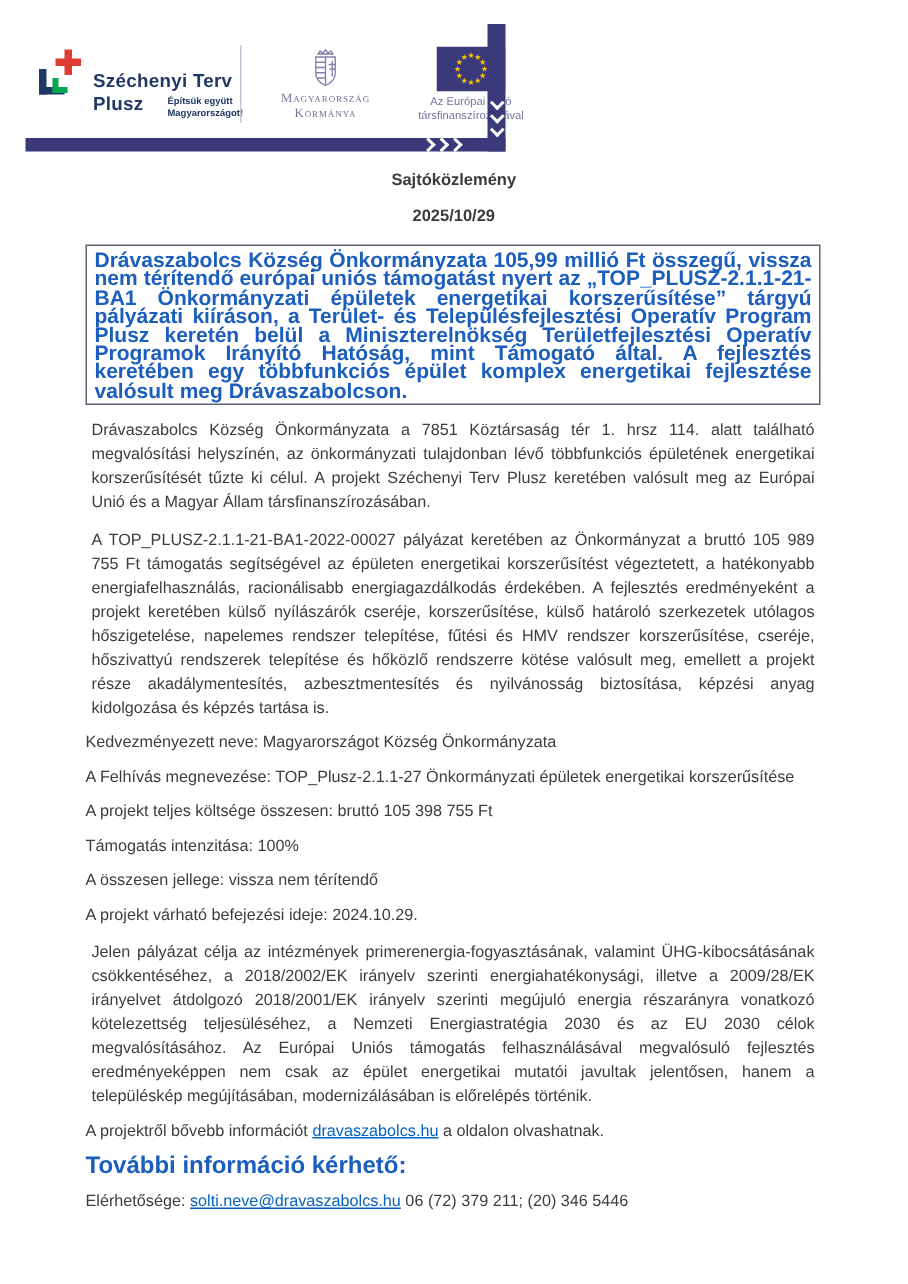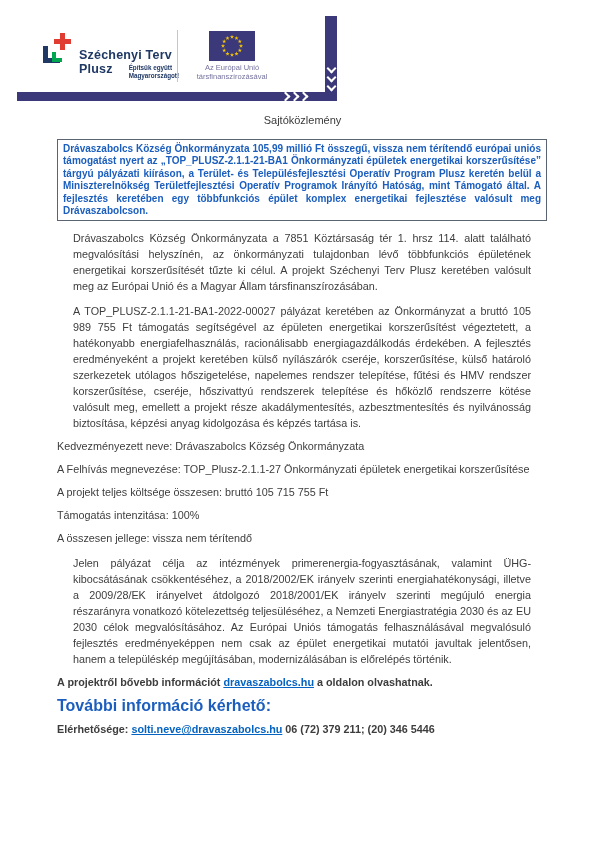--- a/index.html
+++ b/index.html
@@ -14,21 +14,21 @@
   .vbar{position:absolute;top:0;right:0;width:12px;height:85px;background:#3B397A;
         display:flex;flex-direction:column;justify-content:flex-end;align-items:center;
         box-sizing:border-box;padding-bottom:11px;}
   .chev-down{width:5px;height:5px;border-right:2.5px solid #fff;border-bottom:2.5px solid #fff;
         transform:rotate(45deg);margin-top:2px;}
   .hbar{position:absolute;left:0;top:76px;width:320px;height:9px;background:#3B397A;
         display:flex;align-items:center;justify-content:flex-end;box-sizing:border-box;padding-right:30px;}
   .chev-right{width:5px;height:5px;border-right:2.5px solid #fff;border-bottom:2.5px solid #fff;
         transform:rotate(-45deg);margin-left:2px;}
 
-  .logos{position:absolute;left:25px;top:10px;height:60px;display:flex;align-items:center;gap:13px;}
+  .logos{position:absolute;left:8px;top:10px;height:60px;display:flex;align-items:center;gap:13px;}
 
   .sz-logo{display:flex;align-items:flex-start;gap:5px;width:122px;}
   .plus-mark{position:relative;width:32px;height:44px;flex:0 0 auto;}
   .pm{position:absolute;display:block;}
   .pm-rv{left:18px;top:0;width:5px;height:17px;background:#E03C31;}
   .pm-rh{left:12px;top:6px;width:17px;height:5px;background:#E03C31;}
   .pm-b{left:1px;top:13px;width:12px;height:12px;border-left:5px solid #1F3864;border-bottom:5px solid #1F3864;}
   .pm-g{left:10px;top:19px;width:6px;height:6px;border-left:4px solid #00A650;border-bottom:4px solid #00A650;}
   .sz-text{padding-top:12px;}
   .sz-l1{font-weight:bold;color:#1F3864;font-size:12.5px;line-height:13px;letter-spacing:0.2px;}
@@ -39,34 +39,34 @@
   .divider{width:1px;height:52px;background:#C4C4D4;}
 
   .gov-logo{display:flex;flex-direction:column;align-items:center;width:86px;gap:2px;}
   .gov-text{font-family:"Liberation Serif", serif;font-variant:small-caps;
             font-size:8.5px;line-height:9.5px;color:#75739E;text-align:center;letter-spacing:0.6px;}
 
   .eu-logo{display:flex;flex-direction:column;align-items:center;width:82px;gap:3px;}
   .eu-text{font-size:7.5px;line-height:8.5px;color:#75739E;text-align:center;}
 
   
-  .titles{text-align:center;font-weight:normal;color:#3a3a3a;}
+  .titles{text-align:center;font-weight:bold;color:#3a3a3a;}
   .doc-type{margin:13px 0 0;font-size:11px;}
   .main-title{margin:12px 0 0;font-size:11px;}
   .date{margin:12px 0 0;font-size:11px;}
 
   
   .content{width:490px;margin:13px 0 0 57px;}
   .highlight-box{box-sizing:border-box;border:1.5px solid #5A6472;padding:3px 5px;
-      color:#1B5EBE;font-weight:bold;font-size:10px;line-height:12.4px;text-align:justify;}
-  .para{font-size:10.8px;line-height:16px;text-align:justify;margin:9px 16px 0;}
+      color:#1B5EBE;font-weight:bold;font-size:14px;line-height:12.4px;text-align:justify;}
+  .para{font-size:10.8px;line-height:16px;text-align:justify;margin:9px 4px 0;}
   .fact{font-size:10.8px;line-height:16px;margin:7px 0 0;}
   .doc-link{color:#0563C1;text-decoration:underline;cursor:pointer;}
   .info-heading{font-size:16px;line-height:16px;font-weight:bold;color:#1B5EBE;margin:8px 0 0;}
-  .plain-line{font-size:10.8px;line-height:16px;margin:7px 0 0;font-weight:bold;}
+  .plain-line{font-size:10.8px;line-height:16px;margin:7px 0 0;}
 </style>
 </head>
 <body>
 
 <div class="page">
 
   <header class="header">
     <div class="logos">
 
       <div class="sz-logo">
@@ -83,20 +83,40 @@
             <span class="sz-tag">
               <span>Építsük együtt</span><br>
               <span>Magyarországot!</span>
             </span>
           </span>
         </span>
       </div>
 
       <div class="divider"></div>
 
+      <div class="gov-logo">
+        <svg width="20" height="27" viewBox="0 0 20 27">
+          <g fill="none" stroke="#8280AC" stroke-width="0.9">
+            <path d="M5 4 l1.4-2 1.8 1.4 L10 1.2 l1.8 2.2 L13.6 2 15 4 z"></path>
+            <path d="M3.5 6 h13 v11 q0 5 -6.5 8 q-6.5 -3 -6.5 -8 z"></path>
+            <line x1="10" y1="6" x2="10" y2="24.4"></line>
+            <line x1="3.7" y1="9.5" x2="10" y2="9.5"></line>
+            <line x1="3.7" y1="13" x2="10" y2="13"></line>
+            <line x1="3.7" y1="16.5" x2="10" y2="16.5"></line>
+            <line x1="4.6" y1="20" x2="10" y2="20"></line>
+            <line x1="14.5" y1="8.5" x2="14.5" y2="19"></line>
+            <line x1="12" y1="11" x2="17" y2="11"></line>
+            <line x1="12.6" y1="14" x2="16.4" y2="14"></line>
+          </g>
+        </svg>
+        <div class="gov-text">
+          <span>Magyarország</span><br>
+          <span>Kormánya</span>
+        </div>
+      </div>
 
       <div class="eu-logo">
         <svg width="46" height="30" viewBox="0 0 46 30">
           <defs>
             <polygon id="star" fill="#F7C600" points="0,-2.2 0.5,-0.69 2.09,-0.68 0.81,0.26 1.29,1.78 0,0.85 -1.29,1.78 -0.81,0.26 -2.09,-0.68 -0.5,-0.69"></polygon>
           </defs>
           <rect x="0" y="0" width="46" height="30" fill="#3B397A"></rect>
           <use href="#star" transform="translate(23,6)"></use>
           <use href="#star" transform="translate(27.5,7.2)"></use>
           <use href="#star" transform="translate(30.8,10.5)"></use>
@@ -124,35 +144,37 @@
     </div>
     <div class="hbar">
       <i class="chev-right"></i>
       <i class="chev-right"></i>
       <i class="chev-right"></i>
     </div>
   </header>
 
   <div class="titles">
     <p class="doc-type">Sajtóközlemény</p>
+    <p class="date">2025/10/29</p>
   </div>
 
   <main class="content">
 
     <div class="highlight-box">Drávaszabolcs Község Önkormányzata 105,99 millió Ft összegű, vissza nem térítendő európai uniós támogatást nyert az „TOP_PLUSZ-2.1.1-21-BA1 Önkormányzati épületek energetikai korszerűsítése” tárgyú pályázati kiíráson, a Terület- és Településfejlesztési Operatív Program Plusz keretén belül a Miniszterelnökség Területfejlesztési Operatív Programok Irányító Hatóság, mint Támogató által. A fejlesztés keretében egy többfunkciós épület komplex energetikai fejlesztése valósult meg Drávaszabolcson.</div>
 
     <p class="para">Drávaszabolcs Község Önkormányzata a 7851 Köztársaság tér 1. hrsz 114. alatt található megvalósítási helyszínén, az önkormányzati tulajdonban lévő többfunkciós épületének energetikai korszerűsítését tűzte ki célul.  A projekt Széchenyi Terv Plusz keretében valósult meg az Európai Unió és a Magyar Állam társfinanszírozásában.</p>
 
     <p class="para">A TOP_PLUSZ-2.1.1-21-BA1-2022-00027 pályázat keretében az Önkormányzat a bruttó 105 989 755 Ft támogatás segítségével az épületen energetikai korszerűsítést végeztetett, a hatékonyabb energiafelhasználás, racionálisabb energiagazdálkodás érdekében. A fejlesztés eredményeként a projekt keretében külső nyílászárók cseréje, korszerűsítése, külső határoló szerkezetek utólagos hőszigetelése, napelemes rendszer telepítése, fűtési és HMV rendszer korszerűsítése, cseréje, hőszivattyú rendszerek telepítése és hőközlő rendszerre kötése valósult meg, emellett a projekt része akadálymentesítés, azbesztmentesítés és nyilvánosság biztosítása, képzési anyag kidolgozása és képzés tartása is.</p>
 
-    <p class="fact">Kedvezményezett neve: Drávaszabolcs Község Önkormányzata</p>
+    <p class="fact">Kedvezményezett neve: Magyarországot Község Önkormányzata</p>
     <p class="fact">A Felhívás megnevezése: TOP_Plusz-2.1.1-27 Önkormányzati épületek energetikai korszerűsítése</p>
-    <p class="fact">A projekt teljes költsége összesen: bruttó 105 715 755 Ft</p>
+    <p class="fact">A projekt teljes költsége összesen: bruttó 105 398 755 Ft</p>
     <p class="fact">Támogatás intenzitása: 100%</p>
     <p class="fact">A összesen jellege: vissza nem térítendő</p>
+    <p class="fact">A projekt várható befejezési ideje: 2024.10.29.</p>
 
     <p class="para">Jelen pályázat célja az intézmények primerenergia-fogyasztásának, valamint ÜHG-kibocsátásának csökkentéséhez, a 2018/2002/EK irányelv szerinti energiahatékonysági, illetve a 2009/28/EK irányelvet átdolgozó 2018/2001/EK irányelv szerinti megújuló energia részarányra vonatkozó kötelezettség teljesüléséhez, a Nemzeti Energiastratégia 2030 és az EU 2030 célok megvalósításához. Az Európai Uniós támogatás felhasználásával megvalósuló fejlesztés eredményeképpen nem csak az épület energetikai mutatói javultak jelentősen, hanem a településkép megújításában, modernizálásában is előrelépés történik.</p>
 
     <p class="plain-line"><span>A projektről bővebb információt </span><a class="doc-link">dravaszabolcs.hu</a><span> a oldalon olvashatnak.</span></p>
 
     <p class="info-heading">További információ kérhető:</p>
 
 
     <p class="plain-line"><span>Elérhetősége: </span><a class="doc-link">solti.neve@dravaszabolcs.hu</a><span> 06 (72) 379 211; (20) 346 5446</span></p>
 

